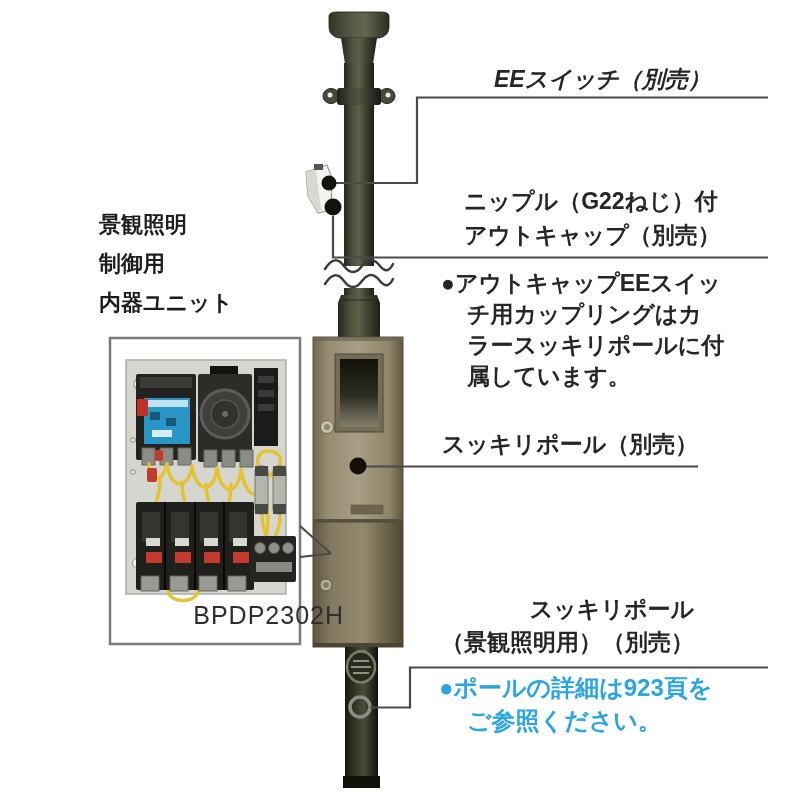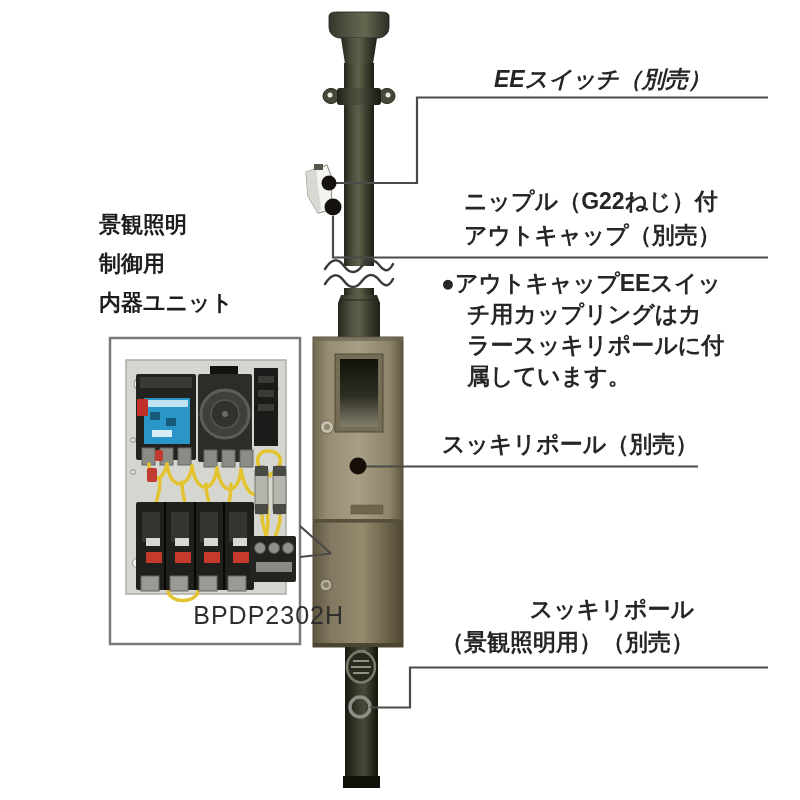--- a/index.html
+++ b/index.html
@@ -260,14 +260,16 @@
   <div class="lbl t-ee">EEスイッチ（別売）</div>
   <div class="lbl t-nip">ニップル（G22ねじ）付
 アウトキャップ（別売）</div>
   <div class="lbl t-note1">●アウトキャップEEスイッ
 チ用カップリングはカ
 ラースッキリポールに付
 属しています。</div>
   <div class="lbl t-box">スッキリポール（別売）</div>
   <div class="lbl t-pole">スッキリポール
 （景観照明用）（別売）</div>
+  <div class="lbl t-note2">●ポールの詳細は923頁を
+ご参照ください。</div>
 
 </div>
 
 </body></html>

